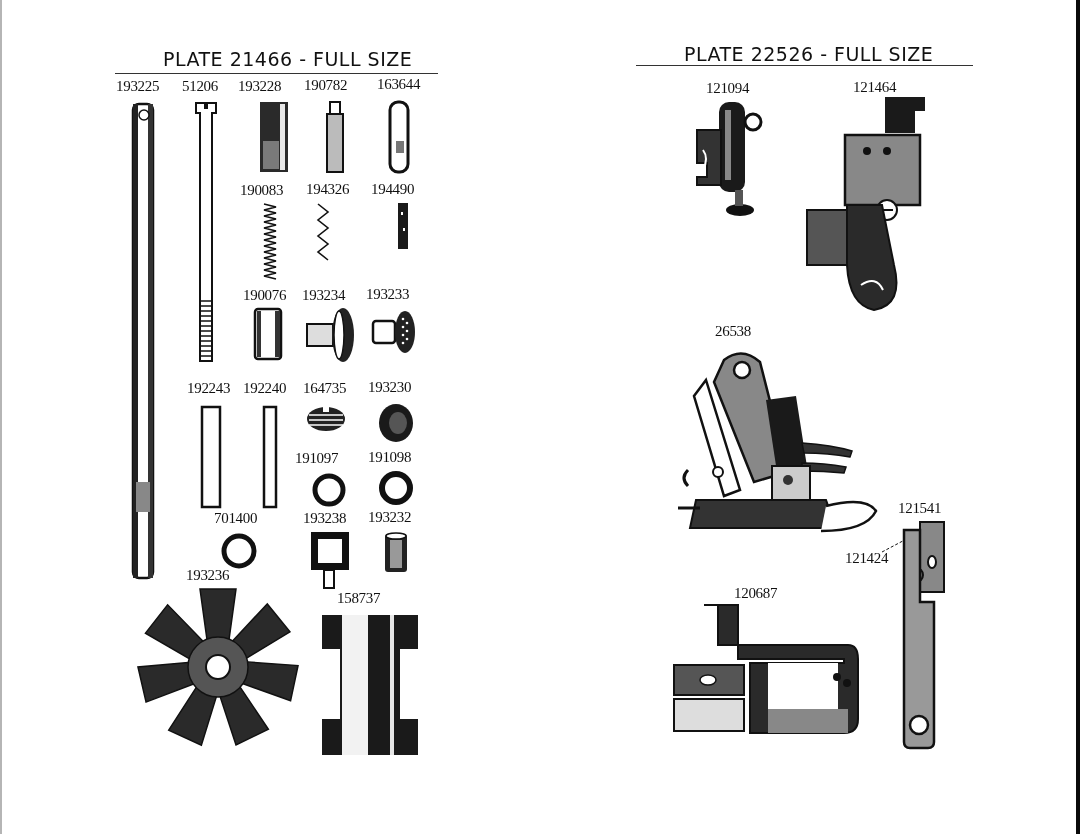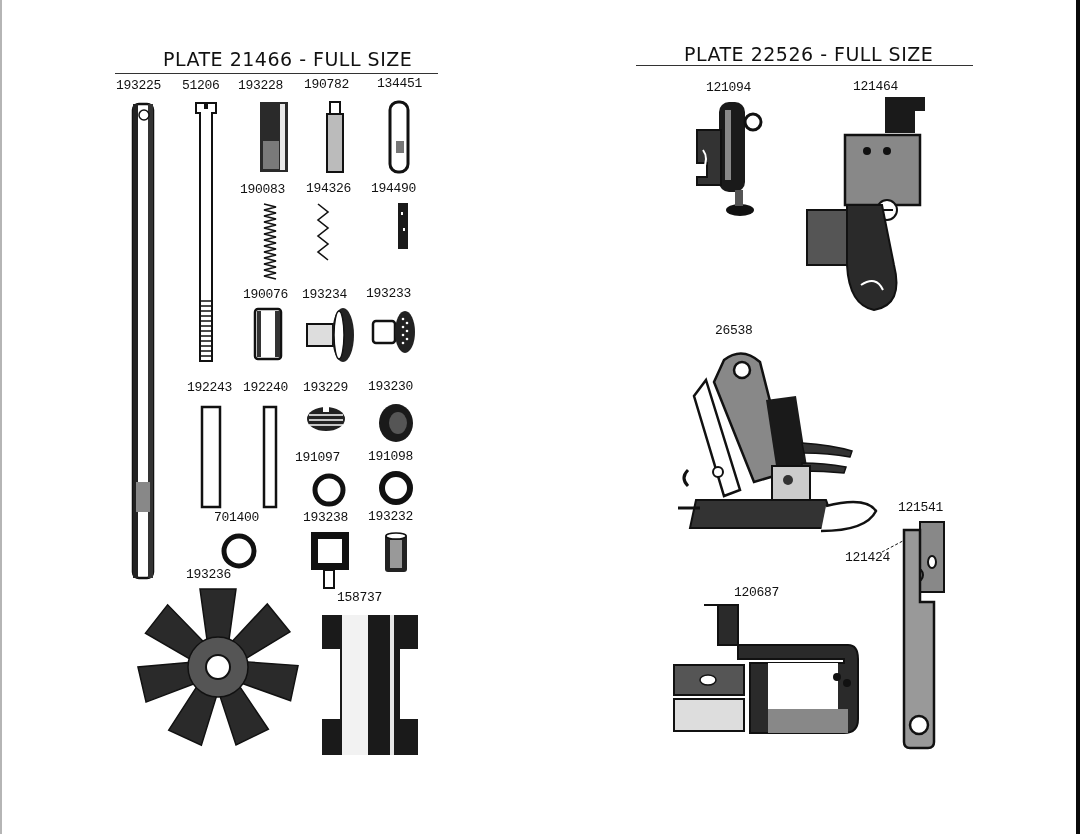--- a/index.html
+++ b/index.html
@@ -8,41 +8,41 @@
       font-family: "DejaVu Serif", "Liberation Serif", serif; color: #111;
     }
     .edge-left { position: absolute; left: 0; top: 0; width: 2px; height: 834px; background: #b5b5b5; }
     .edge-right { position: absolute; left: 1076px; top: 0; width: 4px; height: 834px; background: #0a0a0a; }
     .plate-title {
       position: absolute; font-family: "DejaVu Sans", "Liberation Sans", sans-serif;
       font-size: 19px; letter-spacing: 0.5px; color: #111; white-space: nowrap;
     }
     .rule { position: absolute; height: 1px; background: #333; }
     .lbl {
-      position: absolute; font-family: Liberation Mono, monospace;
-      font-size: 13px; color: #111; white-space: nowrap; letter-spacing: -0.3px;
+      position: absolute; font-family: Liberation Serif, serif;
+      font-size: 15px; color: #111; white-space: nowrap; letter-spacing: -0.3px;
     }
     .art { position: absolute; }
     .art svg { display: block; overflow: visible; }
   </style>
 </head>
 <body>
 
 <div class="edge-left"></div>
 <div class="edge-right"></div>
 
 <div>
   <div class="plate-title" style="left:163px; top:48px;">PLATE 21466 - FULL SIZE</div>
   <div class="rule" style="left:115px; top:73px; width:323px;"></div>
 
   <div class="lbl" style="left:116px; top:78px;">193225</div>
   <div class="lbl" style="left:182px; top:78px;">51206</div>
   <div class="lbl" style="left:238px; top:78px;">193228</div>
   <div class="lbl" style="left:304px; top:77px;">190782</div>
-  <div class="lbl" style="left:377px; top:76px;">134451</div>
+  <div class="lbl" style="left:377px; top:76px;">163644</div>
 
   <div class="art" style="left:131px; top:102px;">
     <svg width="24" height="480">
       <rect x="2" y="2" width="20" height="474" rx="6" fill="#fff" stroke="#111" stroke-width="2.5"></rect>
       <rect x="2" y="2" width="5" height="474" fill="#222"></rect>
       <rect x="17" y="2" width="5" height="474" fill="#333"></rect>
       <circle cx="13" cy="13" r="5" fill="#fff" stroke="#111" stroke-width="1.5"></circle>
       <rect x="5" y="380" width="14" height="30" fill="#888"></rect>
     </svg>
   </div>
@@ -145,21 +145,21 @@
           <circle cx="36" cy="22" r="1.3"></circle>
           <circle cx="32" cy="26" r="1.3"></circle>
           <circle cx="36" cy="30" r="1.3"></circle>
           <circle cx="32" cy="34" r="1.3"></circle>
         </g>
     </svg>
   </div>
 
   <div class="lbl" style="left:187px; top:380px;">192243</div>
   <div class="lbl" style="left:243px; top:380px;">192240</div>
-  <div class="lbl" style="left:303px; top:380px;">193229</div>
+  <div class="lbl" style="left:303px; top:380px;">164735</div>
   <div class="lbl" style="left:368px; top:379px;">193230</div>
 
   <div class="art" style="left:200px; top:405px;">
     <svg width="22" height="104">
       <rect x="2" y="2" width="18" height="100" fill="#fff" stroke="#111" stroke-width="2.5"></rect>
     </svg>
   </div>
 
   <div class="art" style="left:262px; top:405px;">
     <svg width="16" height="104">

